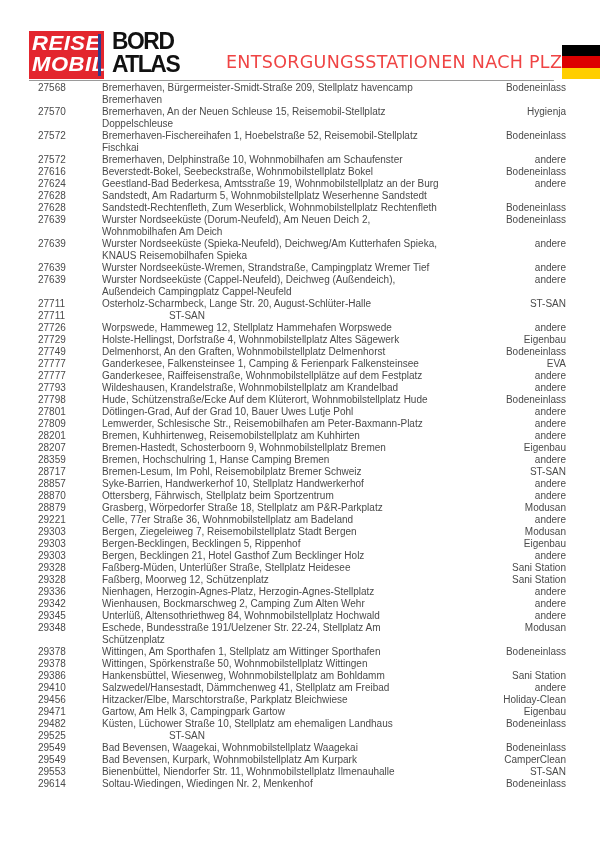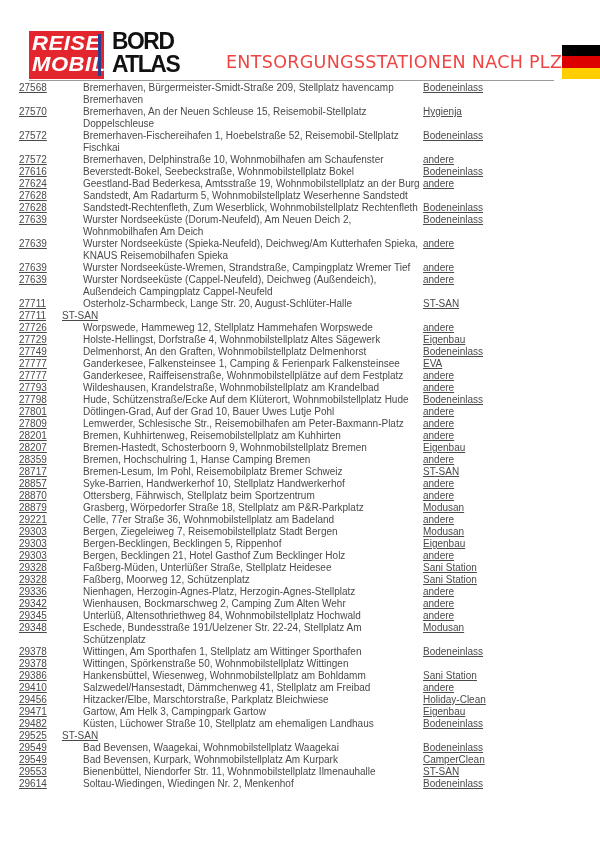--- a/index.html
+++ b/index.html
@@ -8,23 +8,23 @@
     .logo-reise { position: absolute; left: 29px; top: 31px; width: 75px; height: 48px; background: #e3262e; overflow: hidden; }
     .logo-reise .txt { position: absolute; left: 3px; top: 1px; font-family: "Liberation Sans", sans-serif; font-weight: bold; font-style: italic; color: #ffffff; font-size: 21px; line-height: 21px; letter-spacing: 0.5px; transform: scaleX(1.05); transform-origin: left top; }
     .logo-reise .stripe { position: absolute; right: 3px; top: 3px; width: 3px; height: 42px; background: #2a3d8f; }
     .logo-bord { position: absolute; left: 112px; top: 29px; width: 92px; height: 50px; font-family: "Liberation Sans", sans-serif; font-weight: bold; color: #111111; font-size: 24px; line-height: 23px; letter-spacing: -1.5px; transform: scaleX(0.95); transform-origin: left top; }
     .page-title { position: absolute; left: 226px; top: 52px; font-family: "DejaVu Sans", sans-serif; font-size: 17.5px; color: #ef4444; letter-spacing: 0.3px; white-space: nowrap; text-align: right; }
     .flag { position: absolute; left: 562px; top: 45px; width: 38px; height: 34px; }
     .flag div { height: 33.33%; }
     .rule { position: absolute; left: 29px; top: 80px; width: 525px; height: 1px; background: #9a9a9a; }
     .table { position: absolute; left: 0; top: 82px; width: 600px; }
     .row { display: flex; font-size: 10px; line-height: 12px; color: #4a4a4a; }
-    .plz { width: 43px; padding-left: 19px; flex-shrink: 0; text-decoration: underline; }
+    .plz { width: 43px; padding-left: 38px; flex-shrink: 0; }
     .addr { width: 340px; padding-left: 21px; flex-shrink: 0; }
-    .type { width: 124px; text-align: left; flex-shrink: 0; text-decoration: underline; }
+    .type { width: 124px; text-align: right; flex-shrink: 0; }
   </style>
 </head>
 <body>
 
 <div class="header">
   <div class="logo-reise">
     <div class="txt">
       <div>REISE</div>
       <div>MOBIL</div>
     </div>

